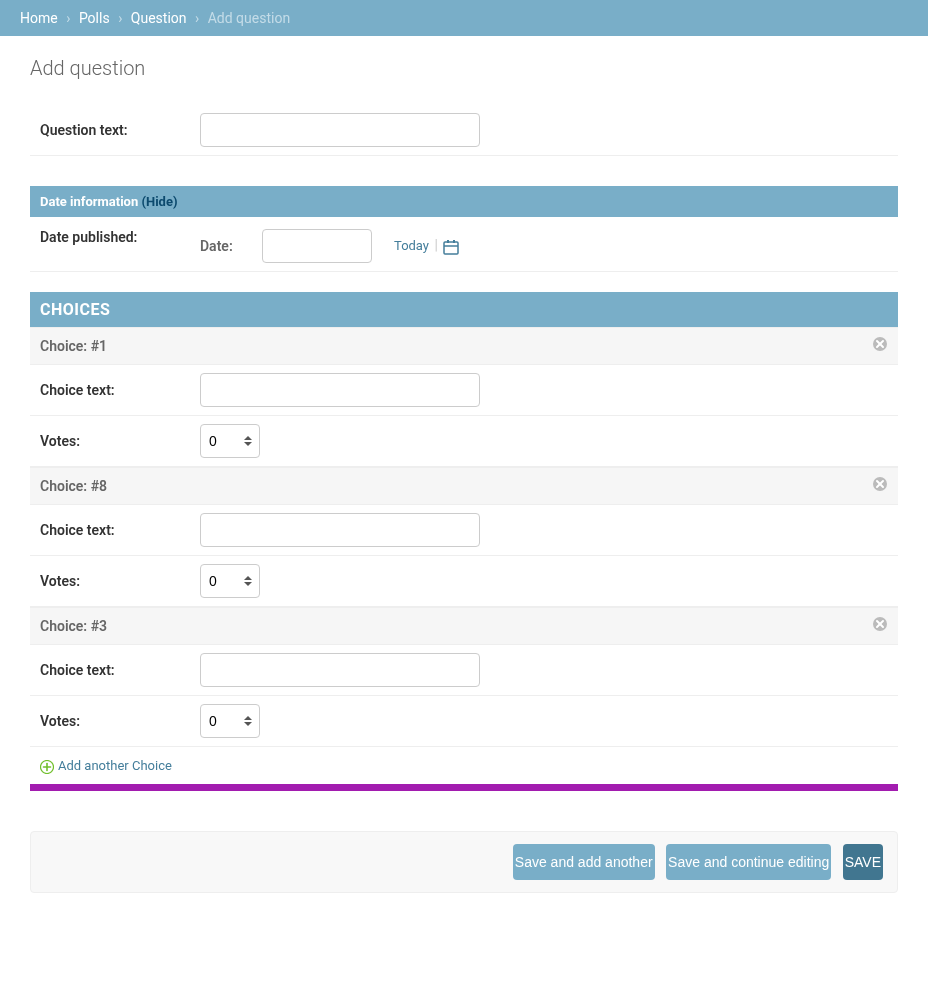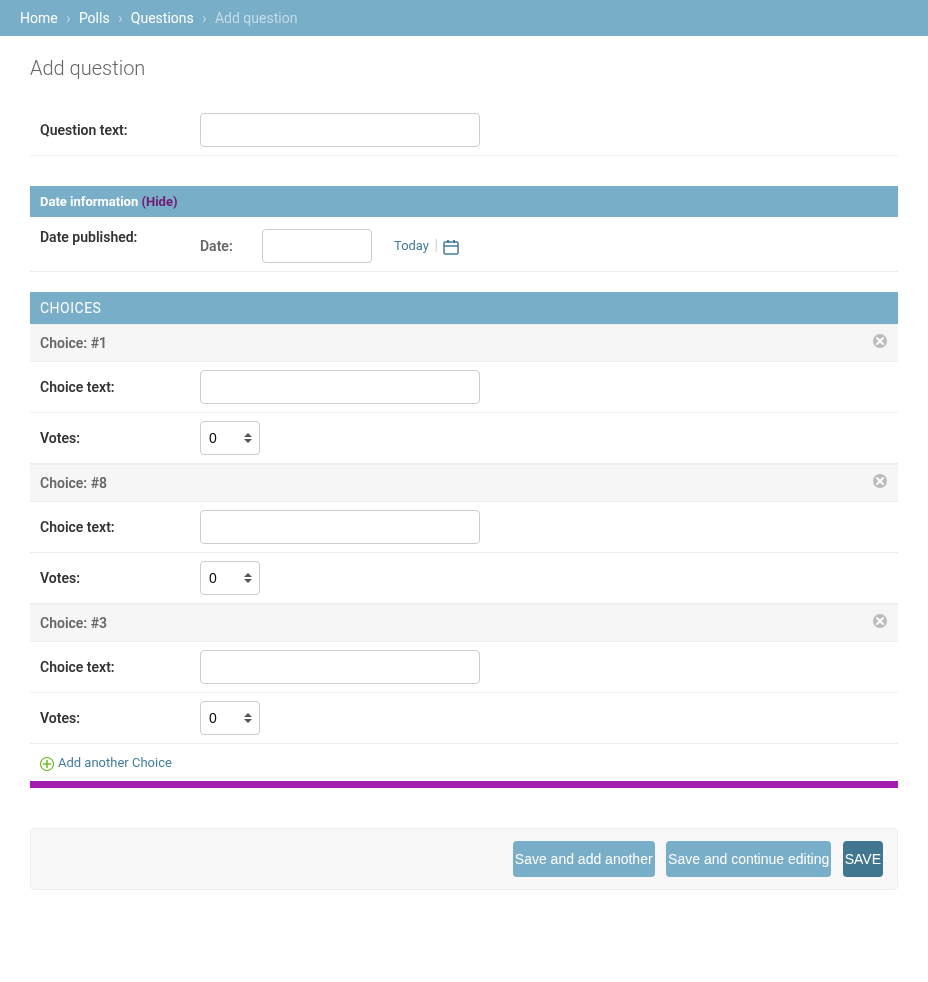--- a/index.html
+++ b/index.html
@@ -83,41 +83,41 @@
     .spinner .up { border-bottom: 4px solid #555; }
     .spinner .down { border-top: 4px solid #555; }
 
     .section-header {
       background: #79aec8;
       color: #fff;
       padding: 8px 10px;
       font-size: 13px;
       margin: 10px 0 0 0;
     }
-    .section-header a { color: #701a75; text-decoration: none; }
+    .section-header a { color: #0c4a6e; text-decoration: none; }
 
     .datetime-block { display: flex; flex-direction: column; gap: 10px; }
     .datetime-line { display: flex; align-items: center; gap: 22px; }
     .datetime-line .sublabel { width: 40px; color: #666; font-weight: 600; }
     .datetime-line input[type="text"] { width: 110px; }
     .helplink { color: #447e9b; text-decoration: none; font-size: 13px; cursor: pointer; }
     .pipe { color: #ccc; margin: 0 2px; }
     .icon-cal, .icon-clock {
       display: inline-block;
       width: 16px; height: 16px;
       vertical-align: middle;
     }
 
     .inline-header {
       background: #79aec8;
       color: #fff;
       padding: 8px 10px;
-      font-size: 14px;
+      font-size: 16px;
       text-transform: uppercase;
-      font-weight: 400;
+      font-weight: 700;
       letter-spacing: 0.5px;
     }
     .inline-related {
       border: none;
     }
     .inline-row-head {
       background: #f6f6f6;
       border-top: 1px solid #eee;
       border-bottom: 1px solid #eee;
       padding: 8px 10px;
@@ -167,21 +167,21 @@
     .btn-default { background: #417690; font-weight: 400; text-transform: uppercase; }
   </style>
 </head>
 <body>
 
 <div class="breadcrumbs">
   <a href="#">Home</a>
   <span class="sep">›</span>
   <a href="#">Polls</a>
   <span class="sep">›</span>
-  <a href="#">Questions</a>
+  <a href="#">Question</a>
   <span class="sep">›</span>
   <span class="current">Add question</span>
 </div>
 
 <div class="content">
   <h1>Add question</h1>
 
   <fieldset>
     <div class="form-row">
       <label class="main-label">Question text:</label>

